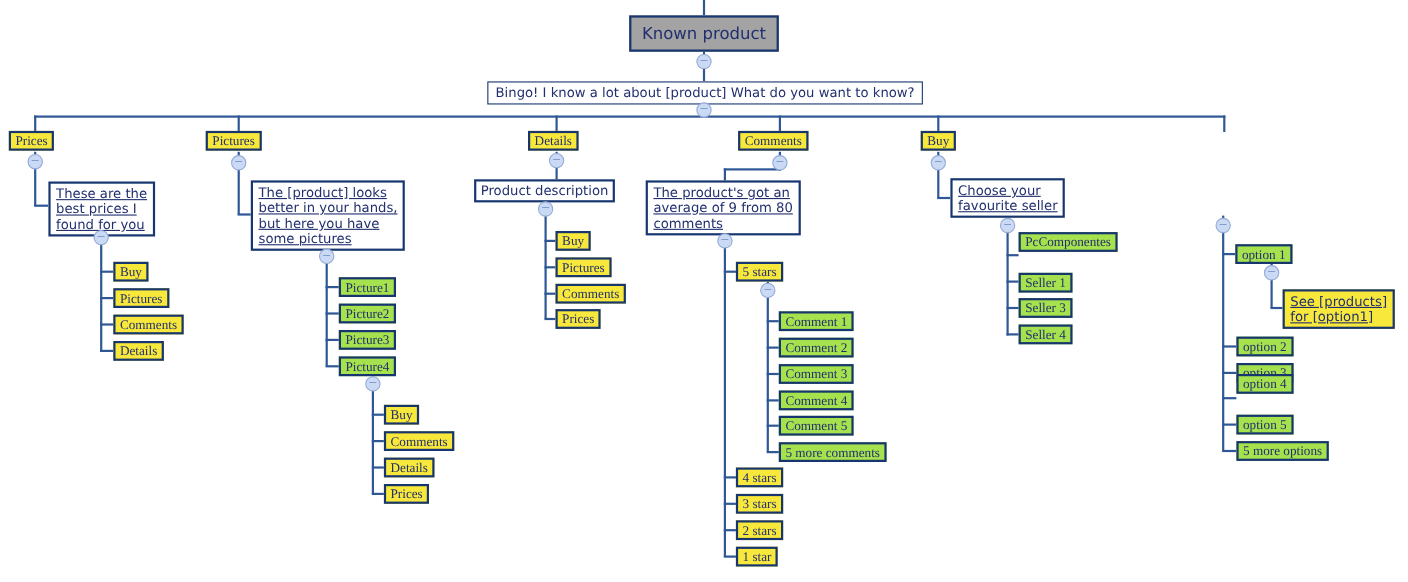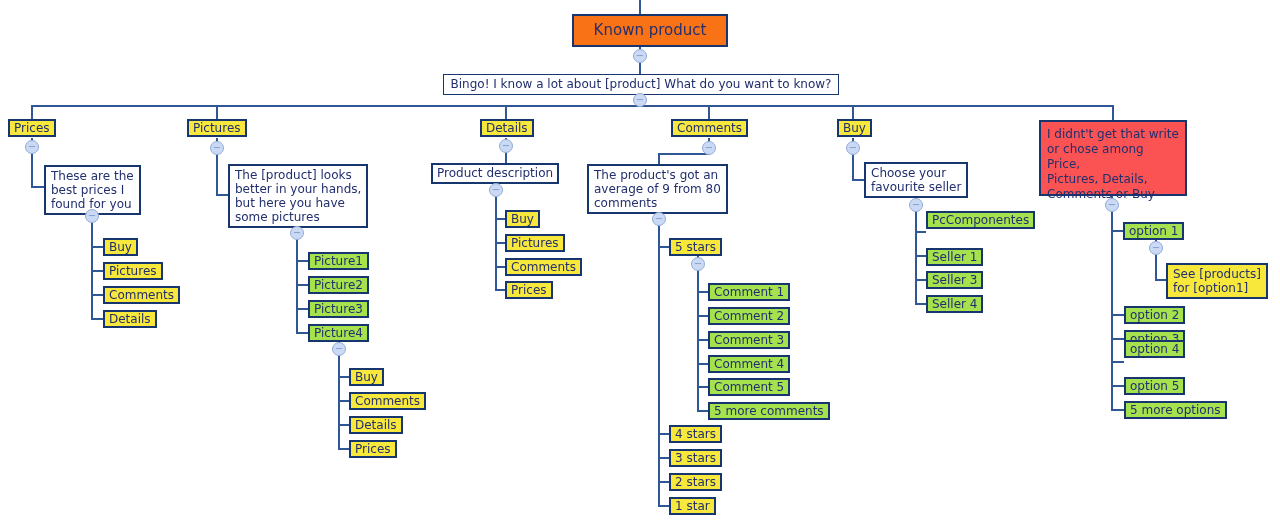--- a/index.html
+++ b/index.html
@@ -2,26 +2,26 @@
 <html><head>
 <meta charset="utf-8">
 <style>
   html,body{margin:0;padding:0;background:#fff;}
   .canvas{position:relative;width:1280px;height:529px;background:#fff;overflow:hidden;
           font-family:"DejaVu Sans","Liberation Sans",sans-serif;}
   .v,.h{position:absolute;background:#2F5796;z-index:1;}
   .v{width:2px;} .h{height:2px;}
   .node{position:absolute;box-sizing:border-box;border:2px solid #17366F;color:#222F6E;
         background:#fff;font-size:12px;line-height:14px;padding:0 4px;white-space:pre-line;z-index:2;}
-  .leaf{height:18px;white-space:nowrap;}
-  .multi{padding:2px 5px;line-height:14px;}
+  .leaf{height:18px;white-space:nowrap;font-family:Liberation Serif, serif;}
+  .multi{padding:2px 5px;line-height:14px;text-decoration:underline;}
   .yellow{background:#F8E83B;}
   .green{background:#A5E24E;}
   .white{background:#FFFFFF;}
-  .rootnode{background:#f97316;width:156px;height:33px;text-align:center;font-size:15px;
+  .rootnode{background:#a3a3a3;width:136px;height:33px;text-align:center;font-size:15px;
             line-height:29px;white-space:nowrap;}
   .qnode{width:396px;height:21px;text-align:center;line-height:19px;border-width:1px;
          white-space:nowrap;}
   .rednode{background:#FB5353;width:148px;height:76px;padding:5px 6px;line-height:15px;}
   .descline{height:21px;line-height:17px;white-space:nowrap;}
   .toggle{position:absolute;width:12px;height:12px;border-radius:50%;background:#CBDAF4;
           border:1px solid #93ABD6;z-index:3;}
   .toggle::after{content:"\2212";position:absolute;left:0;top:0;width:12px;line-height:11px;
           text-align:center;font-size:10px;color:#7C97CB;}
 </style>
@@ -105,24 +105,20 @@
   <div class="h" style="left:1155px;top:279px;width:11px"></div>
 
   <div class="node rootnode" style="left:572px;top:14px">Known product</div>
   <div class="node qnode" style="left:443px;top:74px">Bingo! I know a lot about [product] What do you want to know?</div>
 
   <div class="node leaf yellow" style="left:8px;top:119px">Prices</div>
   <div class="node leaf yellow" style="left:187px;top:119px">Pictures</div>
   <div class="node leaf yellow" style="left:480px;top:119px">Details</div>
   <div class="node leaf yellow" style="left:671px;top:119px">Comments</div>
   <div class="node leaf yellow" style="left:837px;top:119px">Buy</div>
-  <div class="node rednode" style="left:1039px;top:120px">I didnt't get that write
-or chose among Price,
-Pictures, Details,
-Comments or Buy</div>
 
   <div class="node multi white" style="left:44px;top:165px">These are the
 best prices I
 found for you</div>
   <div class="node leaf yellow" style="left:103px;top:238px">Buy</div>
   <div class="node leaf yellow" style="left:103px;top:262px">Pictures</div>
   <div class="node leaf yellow" style="left:103px;top:286px">Comments</div>
   <div class="node leaf yellow" style="left:103px;top:310px">Details</div>
 
   <div class="node multi white" style="left:228px;top:164px">The [product] looks

